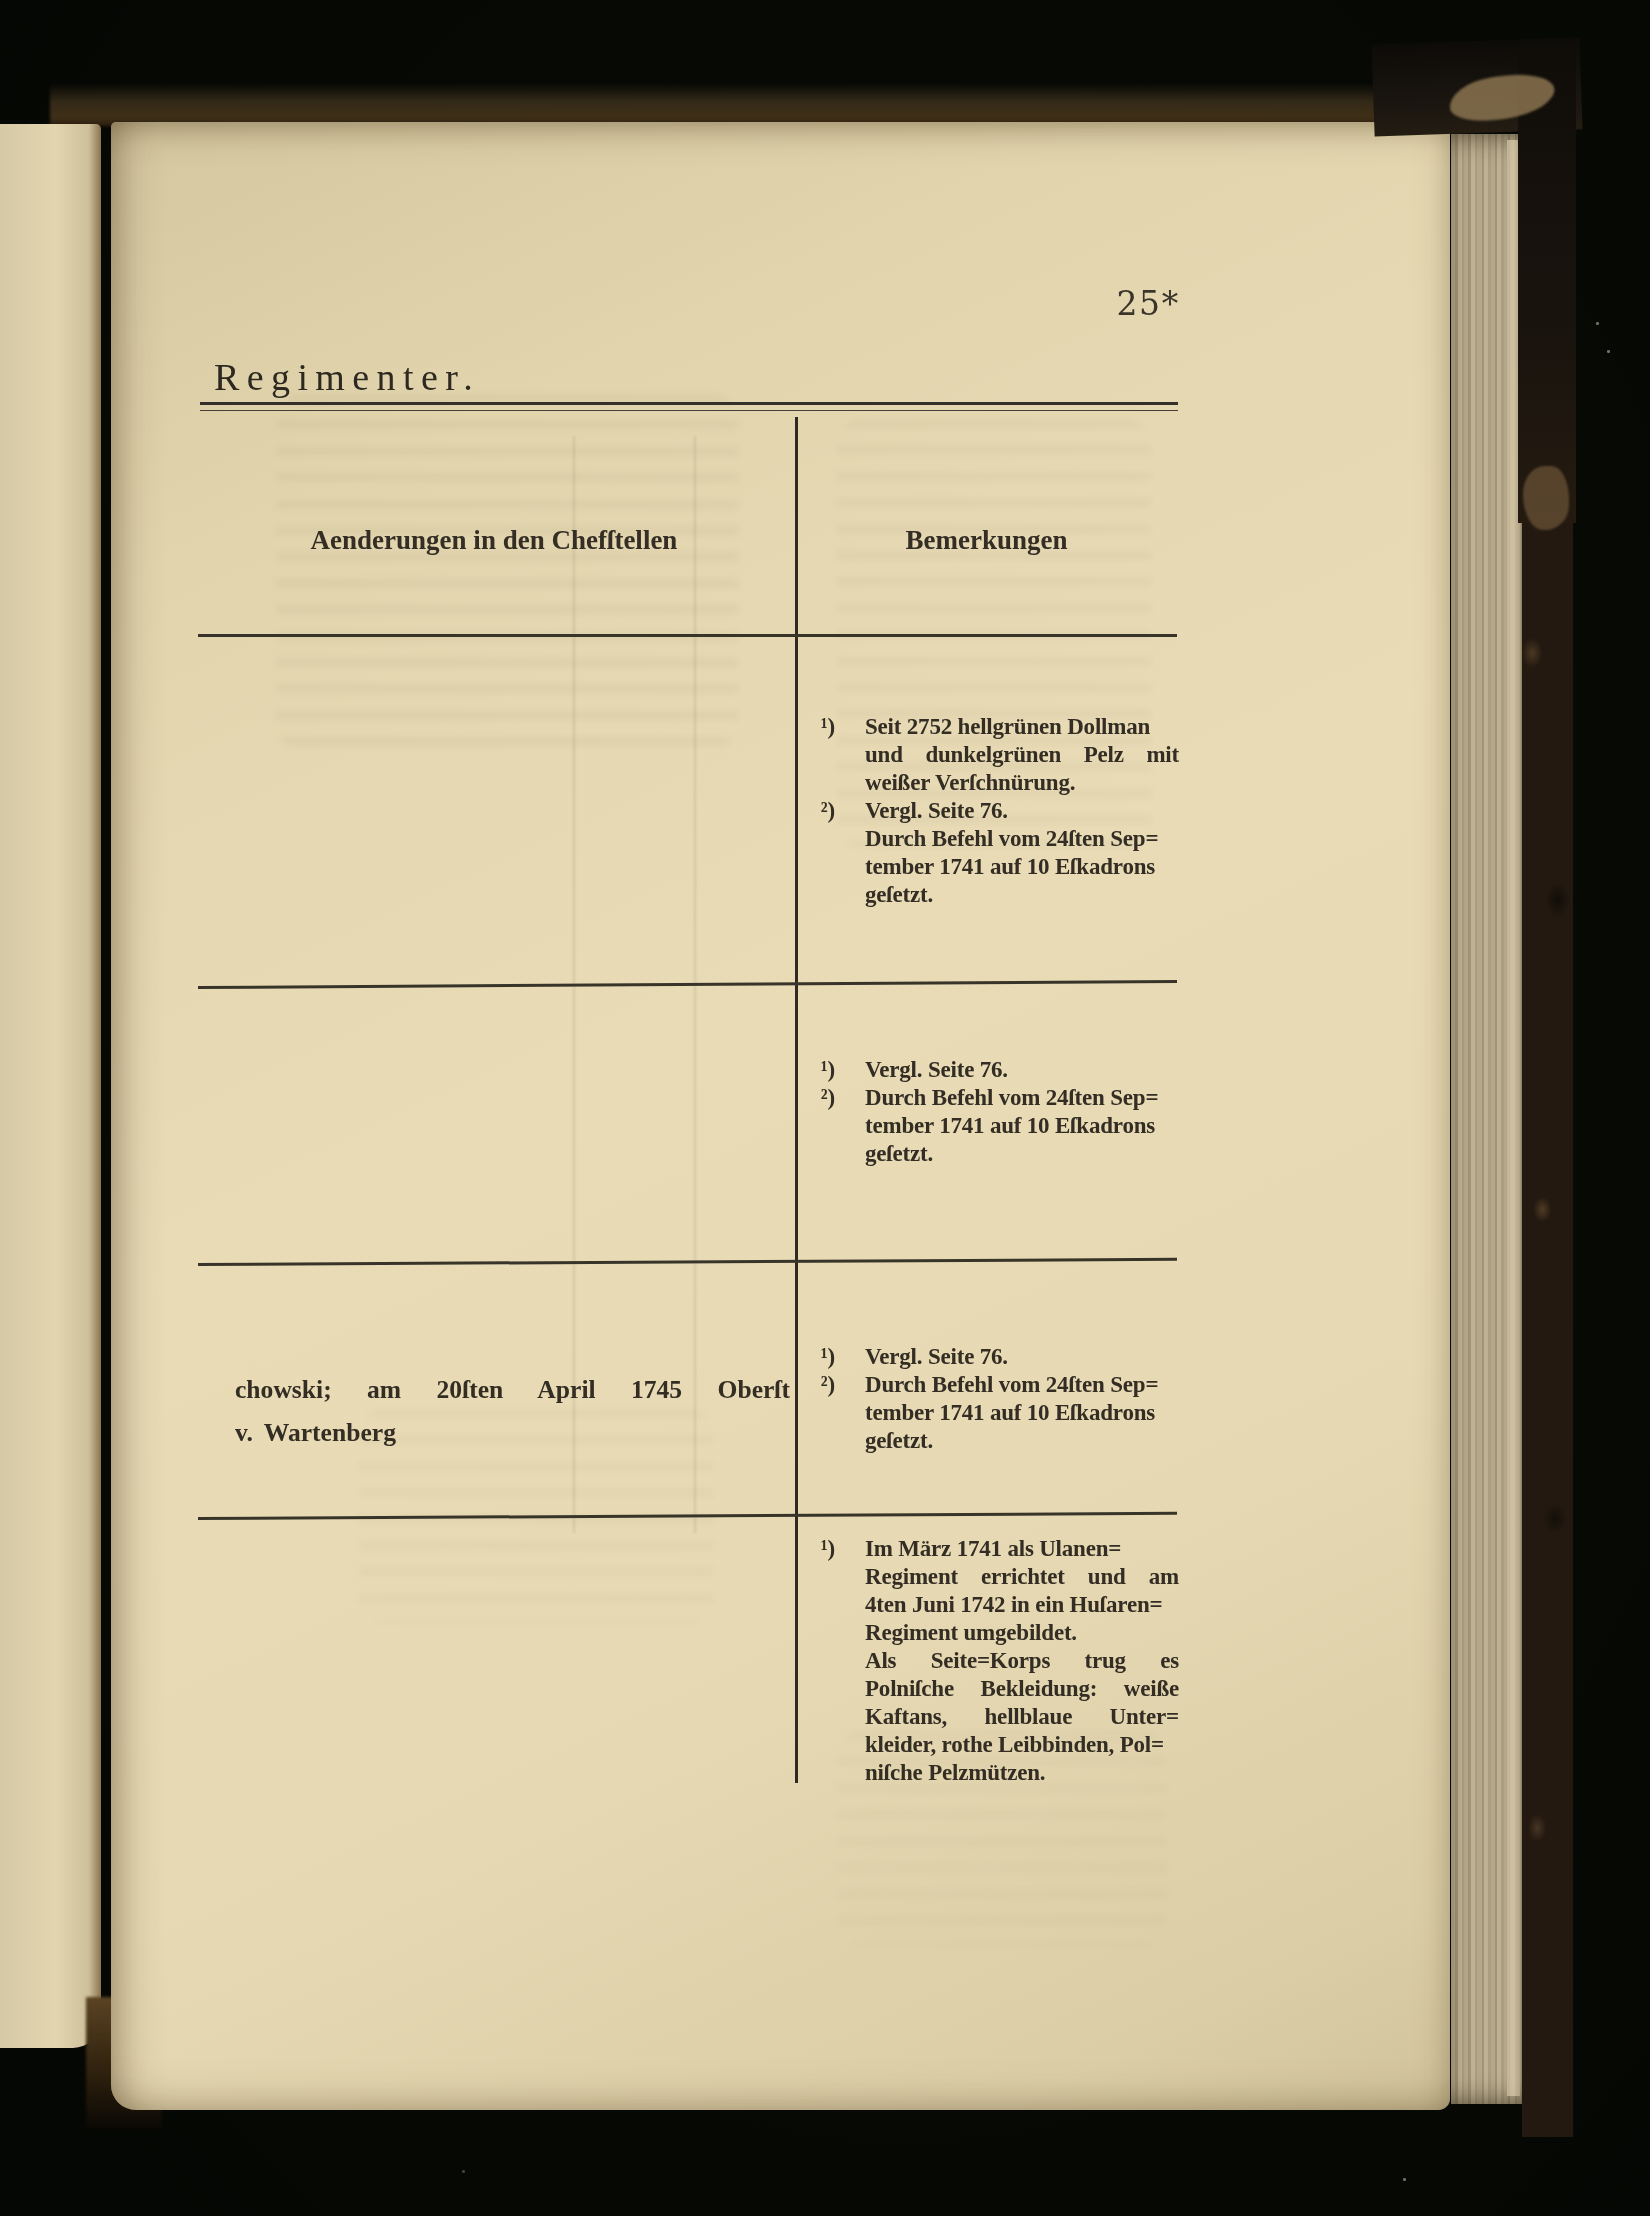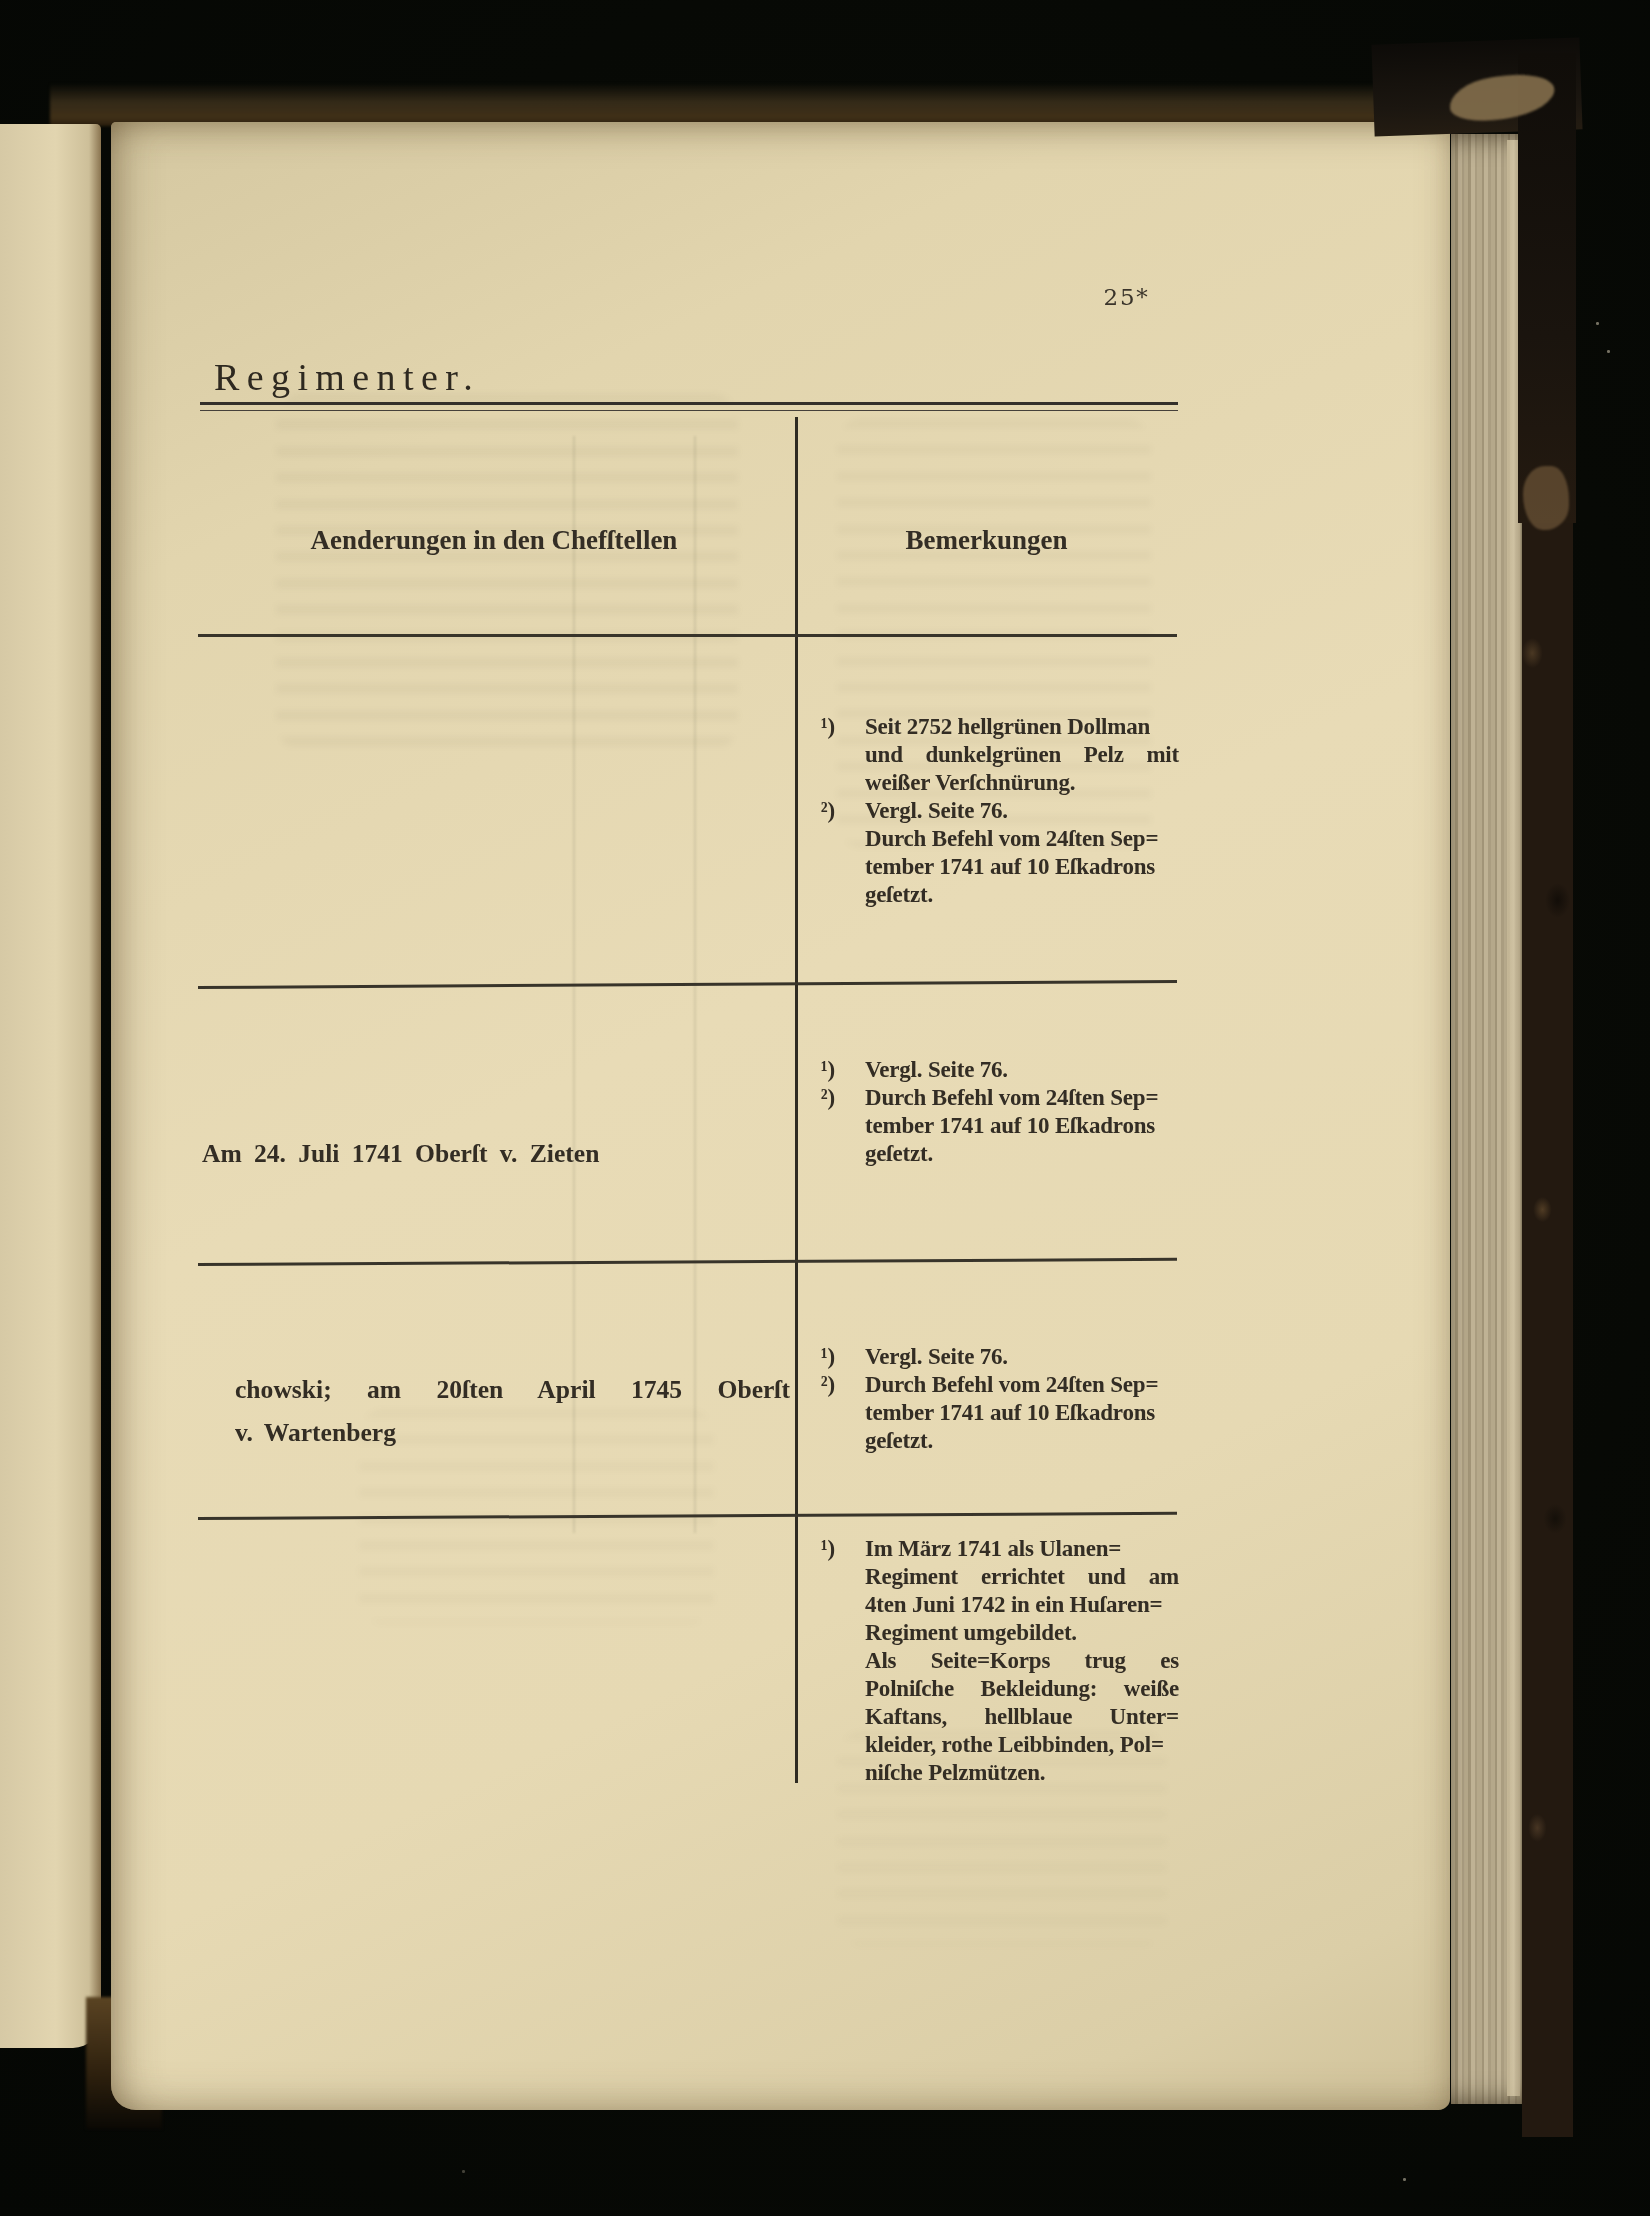--- a/index.html
+++ b/index.html
@@ -48,22 +48,22 @@
     border-radius:50% 40% 55% 45%/45% 55% 40% 60%;opacity:.7;filter:blur(1.2px);}
   .speck{position:absolute;width:2.5px;height:2.5px;border-radius:50%;background:#cfc6ae;opacity:.55;}
 
   
   .ghost{position:absolute;filter:blur(3.3px);opacity:.5;pointer-events:none;border-radius:25px;
     background:repeating-linear-gradient(180deg, rgba(110,100,70,.12) 0 9px, rgba(110,100,70,0) 9px 26.4px);}
   .gline{position:absolute;width:1.7px;background:rgba(115,110,82,.16);filter:blur(0.8px);pointer-events:none;}
 
   
   .ink{color:#322c23;}
-  .pageno{position:absolute;left:962px;top:162px;width:107px;text-align:center;
-    font-family:"DejaVu Serif","Liberation Serif",serif;font-size:23px;letter-spacing:1.7px;color:#3a342a;}
+  .pageno{position:absolute;left:962px;top:162px;width:107px;text-align:right;
+    font-family:"DejaVu Serif","Liberation Serif",serif;font-size:33px;letter-spacing:1.7px;color:#3a342a;}
   .heading{position:absolute;left:103px;top:233px;font-size:38px;font-weight:normal;
     letter-spacing:7.4px;color:#2e2920;}
   .rule-double{position:absolute;left:89px;top:280px;width:978px;height:9px;
     border-top:3.3px solid #34302a;border-bottom:1.7px solid #45403a;}
   .vline{position:absolute;left:684px;top:295px;width:2.5px;height:1366px;background:#2f2b22;}
   .hline{position:absolute;left:87px;width:979px;height:2.5px;background:#38342a;transform-origin:left center;}
   .h-header{top:512px;}
   .sep1{top:864px;transform:rotate(-0.35deg);}
   .sep2{top:1141px;transform:rotate(-0.3deg);}
   .sep3{top:1395px;transform:rotate(-0.3deg);}
@@ -120,23 +120,20 @@
 
     <div id="r1-remarks" class="cell remarks">
         <div class="ln"><span class="mk">¹)</span><span>Seit 2752 hellgrünen Dollman</span></div>
         <div class="ln j"><span>und dunkelgrünen Pelz mit</span></div>
         <div class="ln"><span>weißer Verſchnürung.</span></div>
         <div class="ln"><span class="mk">²)</span><span>Vergl. Seite 76.</span></div>
         <div class="ln"><span>Durch Befehl vom 24ſten Sep=</span></div>
         <div class="ln"><span>tember 1741 auf 10 Eſkadrons</span></div>
         <div class="ln"><span>geſetzt.</span></div>
       </div>
-    <div id="r2-changes" class="cell changes">
-        <div class="ln"><span>Am 24. Juli 1741 Oberſt v. Zieten</span></div>
-      </div>
     <div id="r2-remarks" class="cell remarks">
         <div class="ln"><span class="mk">¹)</span><span>Vergl. Seite 76.</span></div>
         <div class="ln"><span class="mk">²)</span><span>Durch Befehl vom 24ſten Sep=</span></div>
         <div class="ln"><span>tember 1741 auf 10 Eſkadrons</span></div>
         <div class="ln"><span>geſetzt.</span></div>
       </div>
     <div id="r3-changes" class="cell changes">
         <div class="ln cont j"><span>chowski; am 20ſten April 1745 Oberſt</span></div>
         <div class="ln cont"><span>v. Wartenberg</span></div>
       </div>

